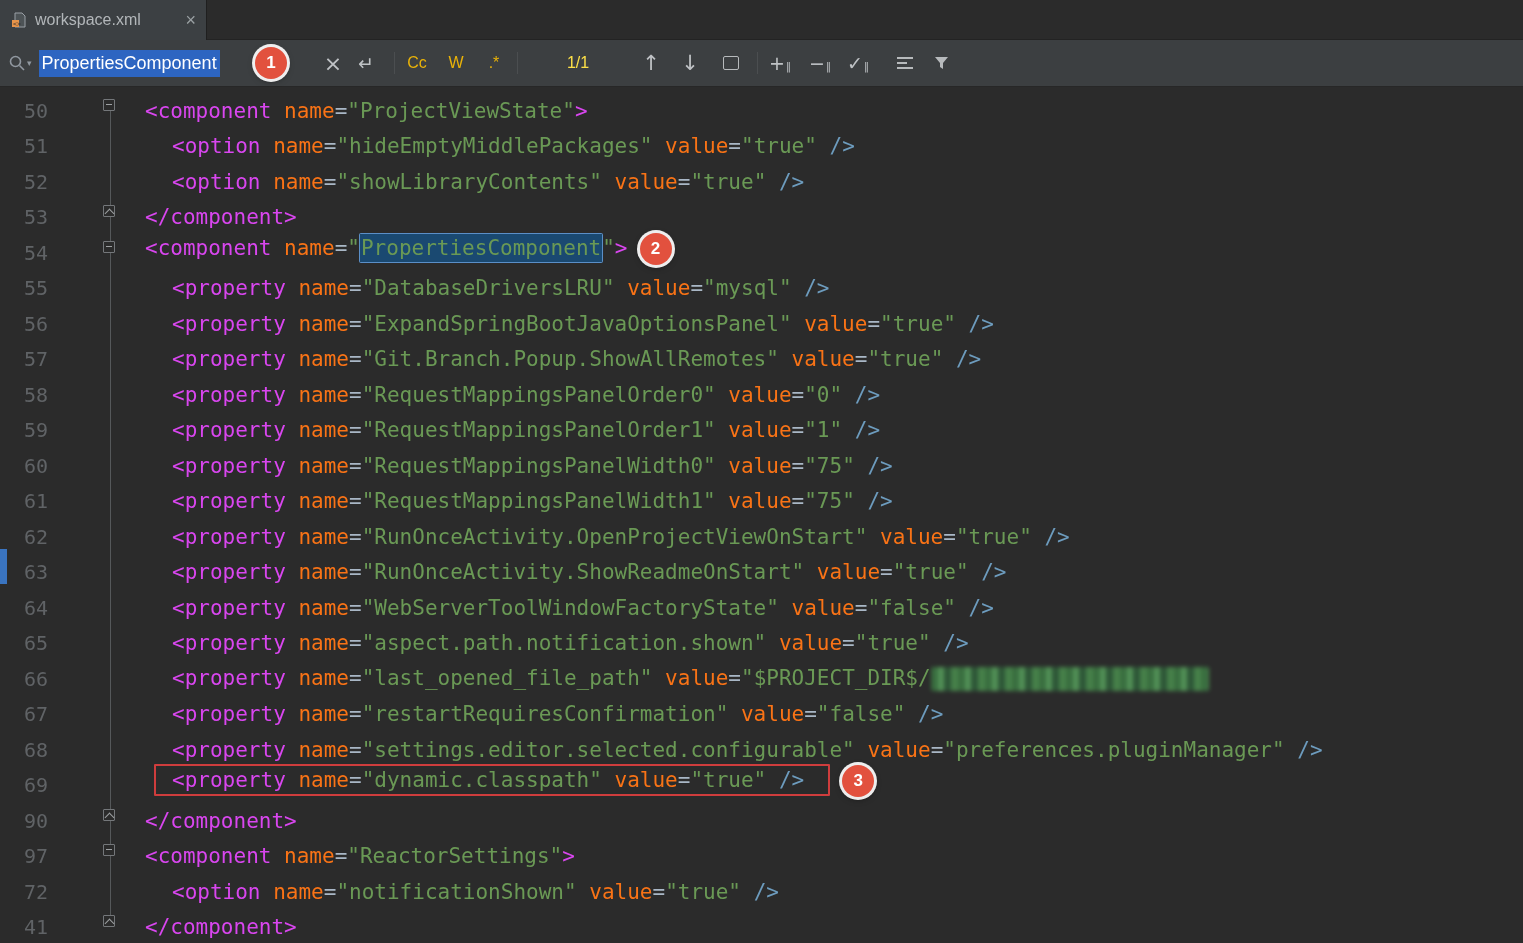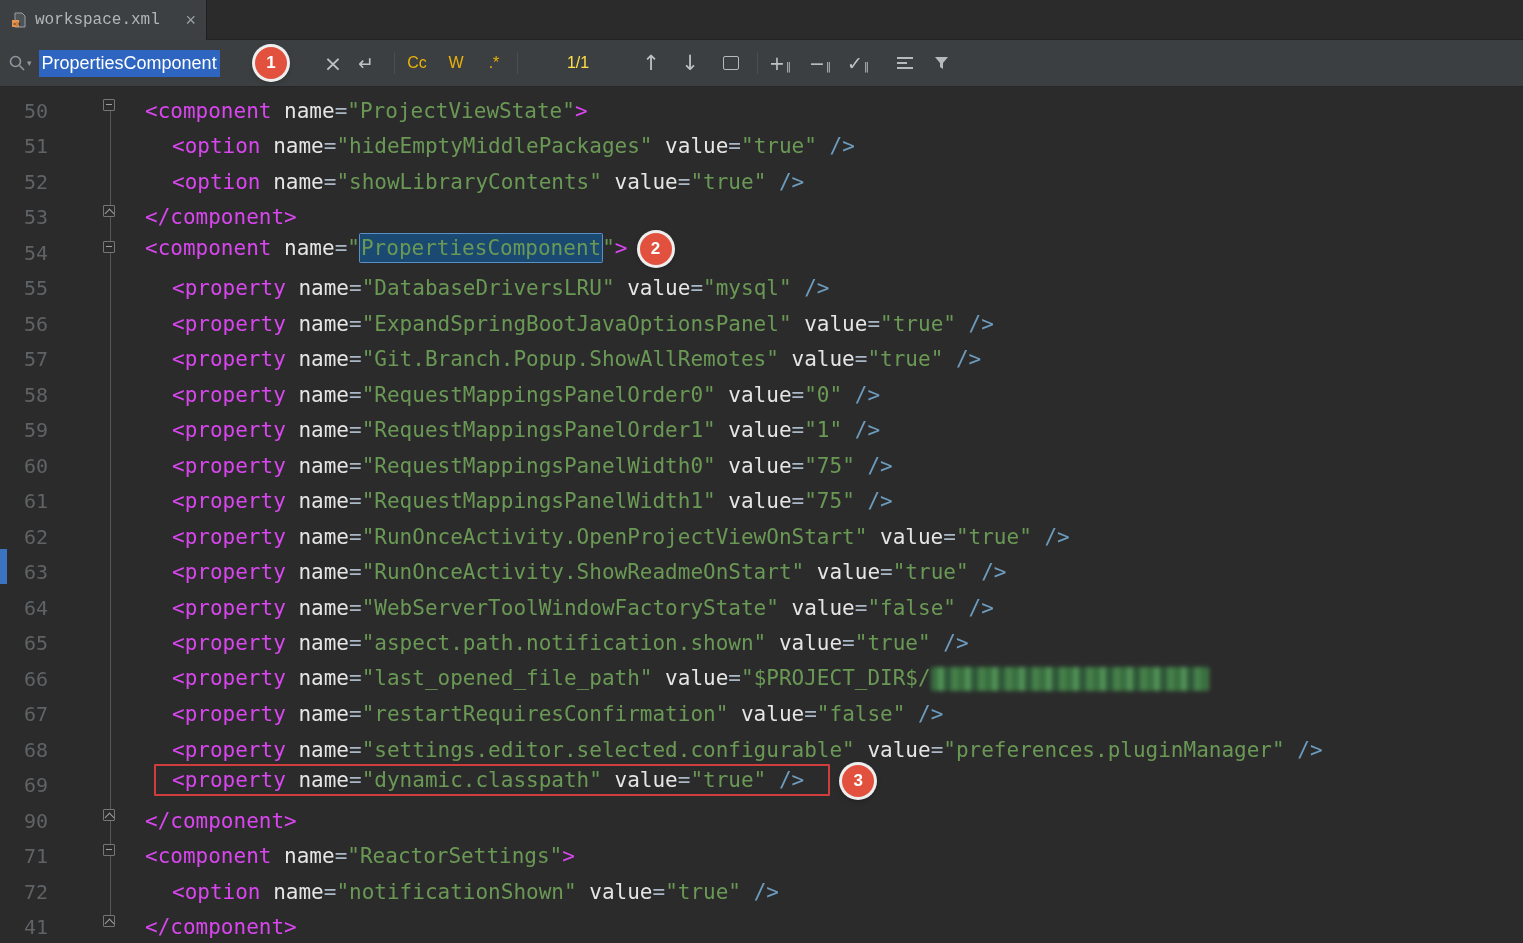--- a/index.html
+++ b/index.html
@@ -6,21 +6,21 @@
   html,body { width:1523px; height:943px; overflow:hidden; background:#2b2b2b;
               font-family:"Liberation Sans", sans-serif; }
 
   .app { position:relative; width:1523px; height:943px; }
 
   
   .tabbar { position:relative; height:40px; background:#2b2b2b; border-bottom:1px solid #232323; }
   .tab { position:absolute; left:0; top:0; height:40px; width:207px; background:#3c4043;
          display:flex; align-items:center; padding:0 10px; border-right:1px solid #1f1f1f; }
   .ticon { width:18px; height:18px; display:inline-flex; align-items:center; justify-content:center; margin-right:7px; }
-  .ttitle { color:#b2b6b9; font-size:16px;font-family:Liberation Mono, monospace; }
+  .ttitle { color:#b2b6b9; font-size:16px; }
   .tclose { margin-left:auto; color:#9aa0a3; font-size:18px; line-height:1; cursor:pointer; }
 
   
   .searchbar { position:relative; height:47px; background:#3c3f41; border-bottom:1px solid #272727; }
   .sfield { position:absolute; left:0; top:0; bottom:0; width:315px; display:flex; align-items:center; padding-left:8px; }
   .chev { font-size:9px; color:#9198a0; margin-left:1px; font-family:"DejaVu Sans",sans-serif; }
   .query { margin-left:7px; background:#2d65c1; color:#ffffff; font-size:18px; padding:3px 3px; white-space:pre; }
   .badge { display:inline-flex; align-items:center; justify-content:center;
            width:32px; height:32px; border-radius:50%; background:#e2513e; color:#fff;
            font:bold 17px "Liberation Sans",sans-serif;
@@ -43,21 +43,21 @@
          font:21px "DejaVu Sans Mono",monospace; white-space:pre; }
   .lnum { width:48px; flex:none; text-align:right; color:#606366; font-size:20px; }
   .foldcol { width:82px; flex:none; position:relative; height:100%; }
   .fm { position:absolute; left:55px; top:50%; transform:translateY(-50%);
         width:12px; height:12px; border:1px solid #74777a; background:#2b2b2b; z-index:2; border-radius:1px; }
   .fms::after { content:""; position:absolute; left:2px; right:2px; top:4px; border-top:1px solid #9da0a2; }
   .fme::after { content:""; position:absolute; left:2px; top:4px; width:6px; height:6px;
                 border-top:1px solid #9da0a2; border-right:1px solid #9da0a2; transform:rotate(-45deg); }
   .code { line-height:normal; }
   .tk-tag   { color:#d946ef; }
-  .tk-attr  { color:#e5e5e5; }
+  .tk-attr  { color:#f97316; }
   .tk-eq    { color:#a9b7c6; }
   .tk-val   { color:#6a9955; }
   .tk-hl    { color:#6a9955; background:#1a4971; box-shadow:0 0 0 1px #5b8fc7; border-radius:1px; padding:2px 1px; }
   .tk-close { color:#6d9cbe; }
   .redbox { display:inline-block; border:2px solid #cf3d3d; padding:2px 24px 2px 16px;
             margin-left:-18px; border-radius:1px; line-height:1.15; }
   .redacted { display:inline-block; width:278px; height:24px; vertical-align:middle; border-radius:2px;
               background:repeating-linear-gradient(90deg,#3c7a43 0 7px,#5aa45f 7px 13px,#2e5d39 13px 20px,#4c9150 20px 27px);
               filter:blur(2px); opacity:.85; }
   .astrip { position:absolute; left:0; top:0; bottom:0; width:7px; background:#3a74c0; }
@@ -162,19 +162,19 @@
         <div class="row"><div class="lnum">61</div><div class="foldcol"></div><div class="code" style="padding-left: 42px;"><span class="tk-tag">&lt;property</span><span class="tk-attr"> name</span><span class="tk-eq">=</span><span class="tk-val">"RequestMappingsPanelWidth1"</span><span class="tk-attr"> value</span><span class="tk-eq">=</span><span class="tk-val">"75"</span><span class="tk-close"> /&gt;</span></div></div>
         <div class="row"><div class="lnum">62</div><div class="foldcol"></div><div class="code" style="padding-left: 42px;"><span class="tk-tag">&lt;property</span><span class="tk-attr"> name</span><span class="tk-eq">=</span><span class="tk-val">"RunOnceActivity.OpenProjectViewOnStart"</span><span class="tk-attr"> value</span><span class="tk-eq">=</span><span class="tk-val">"true"</span><span class="tk-close"> /&gt;</span></div></div>
         <div class="row"><div class="astrip"></div><div class="lnum">63</div><div class="foldcol"></div><div class="code" style="padding-left: 42px;"><span class="tk-tag">&lt;property</span><span class="tk-attr"> name</span><span class="tk-eq">=</span><span class="tk-val">"RunOnceActivity.ShowReadmeOnStart"</span><span class="tk-attr"> value</span><span class="tk-eq">=</span><span class="tk-val">"true"</span><span class="tk-close"> /&gt;</span></div></div>
         <div class="row"><div class="lnum">64</div><div class="foldcol"></div><div class="code" style="padding-left: 42px;"><span class="tk-tag">&lt;property</span><span class="tk-attr"> name</span><span class="tk-eq">=</span><span class="tk-val">"WebServerToolWindowFactoryState"</span><span class="tk-attr"> value</span><span class="tk-eq">=</span><span class="tk-val">"false"</span><span class="tk-close"> /&gt;</span></div></div>
         <div class="row"><div class="lnum">65</div><div class="foldcol"></div><div class="code" style="padding-left: 42px;"><span class="tk-tag">&lt;property</span><span class="tk-attr"> name</span><span class="tk-eq">=</span><span class="tk-val">"aspect.path.notification.shown"</span><span class="tk-attr"> value</span><span class="tk-eq">=</span><span class="tk-val">"true"</span><span class="tk-close"> /&gt;</span></div></div>
         <div class="row"><div class="lnum">66</div><div class="foldcol"></div><div class="code" style="padding-left: 42px;"><span class="tk-tag">&lt;property</span><span class="tk-attr"> name</span><span class="tk-eq">=</span><span class="tk-val">"last_opened_file_path"</span><span class="tk-attr"> value</span><span class="tk-eq">=</span><span class="tk-val">"$PROJECT_DIR$/</span><span class="redacted"></span></div></div>
         <div class="row"><div class="lnum">67</div><div class="foldcol"></div><div class="code" style="padding-left: 42px;"><span class="tk-tag">&lt;property</span><span class="tk-attr"> name</span><span class="tk-eq">=</span><span class="tk-val">"restartRequiresConfirmation"</span><span class="tk-attr"> value</span><span class="tk-eq">=</span><span class="tk-val">"false"</span><span class="tk-close"> /&gt;</span></div></div>
         <div class="row"><div class="lnum">68</div><div class="foldcol"></div><div class="code" style="padding-left: 42px;"><span class="tk-tag">&lt;property</span><span class="tk-attr"> name</span><span class="tk-eq">=</span><span class="tk-val">"settings.editor.selected.configurable"</span><span class="tk-attr"> value</span><span class="tk-eq">=</span><span class="tk-val">"preferences.pluginManager"</span><span class="tk-close"> /&gt;</span></div></div>
         <div class="row"><div class="lnum">69</div><div class="foldcol"></div><div class="code" style="padding-left: 42px;"><span class="redbox"><span class="tk-tag">&lt;property</span><span class="tk-attr"> name</span><span class="tk-eq">=</span><span class="tk-val">"dynamic.classpath"</span><span class="tk-attr"> value</span><span class="tk-eq">=</span><span class="tk-val">"true"</span><span class="tk-close"> /&gt;</span></span><span class="badge">3</span></div></div>
         <div class="row"><div class="lnum">90</div><div class="foldcol"><div class="fm fme"></div></div><div class="code" style="padding-left: 15px;"><span class="tk-tag">&lt;/component&gt;</span></div></div>
-        <div class="row"><div class="lnum">71</div><div class="foldcol"><div class="fm fms"></div></div><div class="code" style="padding-left: 15px;"><span class="tk-tag">&lt;component</span><span class="tk-attr"> name</span><span class="tk-eq">=</span><span class="tk-val">"ReactorSettings"</span><span class="tk-tag">&gt;</span></div></div>
+        <div class="row"><div class="lnum">97</div><div class="foldcol"><div class="fm fms"></div></div><div class="code" style="padding-left: 15px;"><span class="tk-tag">&lt;component</span><span class="tk-attr"> name</span><span class="tk-eq">=</span><span class="tk-val">"ReactorSettings"</span><span class="tk-tag">&gt;</span></div></div>
         <div class="row"><div class="lnum">72</div><div class="foldcol"></div><div class="code" style="padding-left: 42px;"><span class="tk-tag">&lt;option</span><span class="tk-attr"> name</span><span class="tk-eq">=</span><span class="tk-val">"notificationShown"</span><span class="tk-attr"> value</span><span class="tk-eq">=</span><span class="tk-val">"true"</span><span class="tk-close"> /&gt;</span></div></div>
         <div class="row"><div class="lnum">41</div><div class="foldcol"><div class="fm fme"></div></div><div class="code" style="padding-left: 15px;"><span class="tk-tag">&lt;/component&gt;</span></div></div>
       </div>
   </div>
 
 </div>
 
 </body></html>

